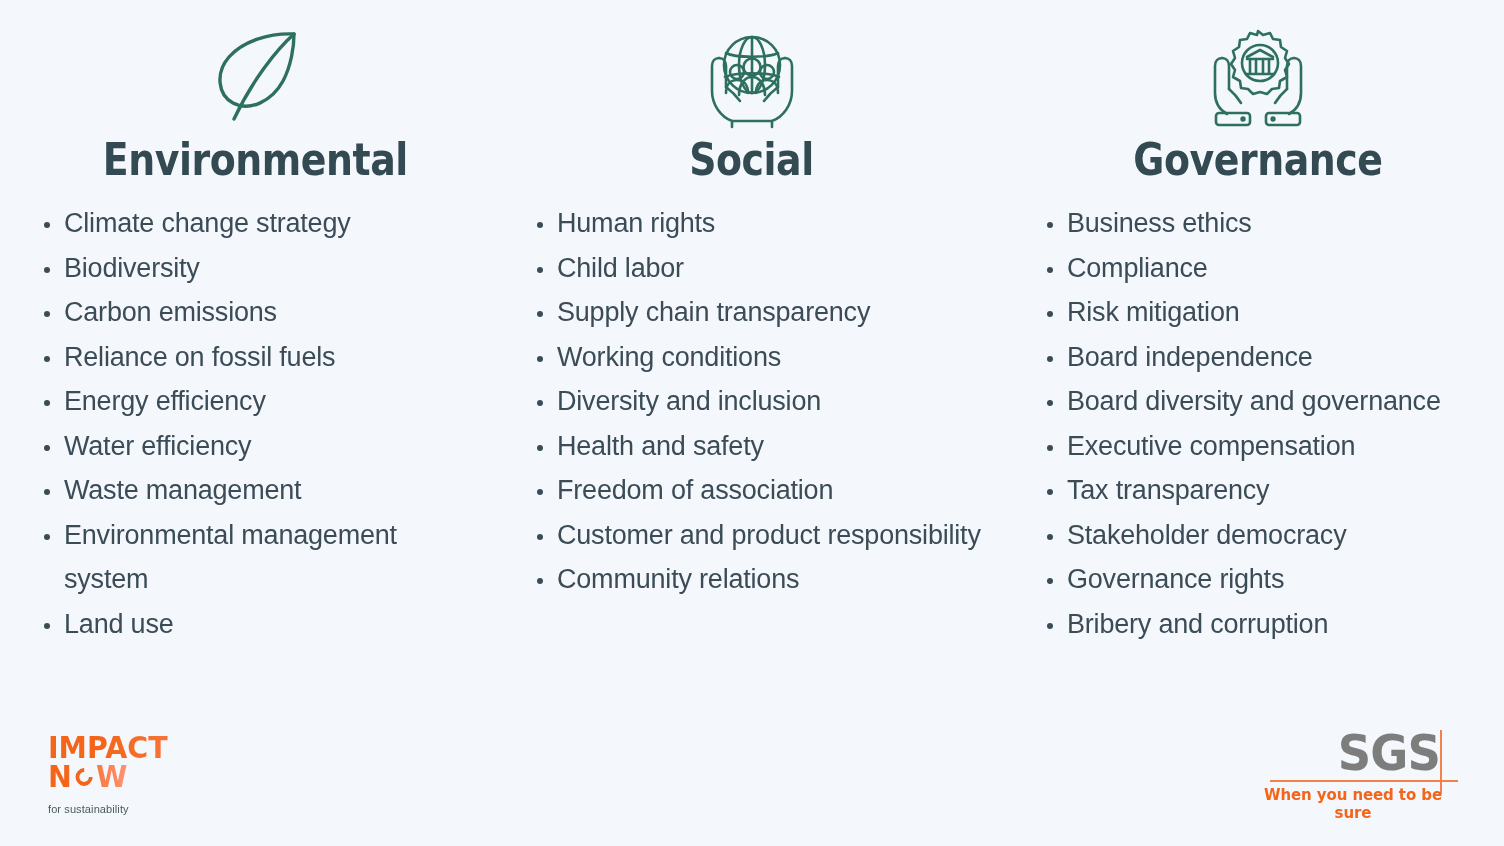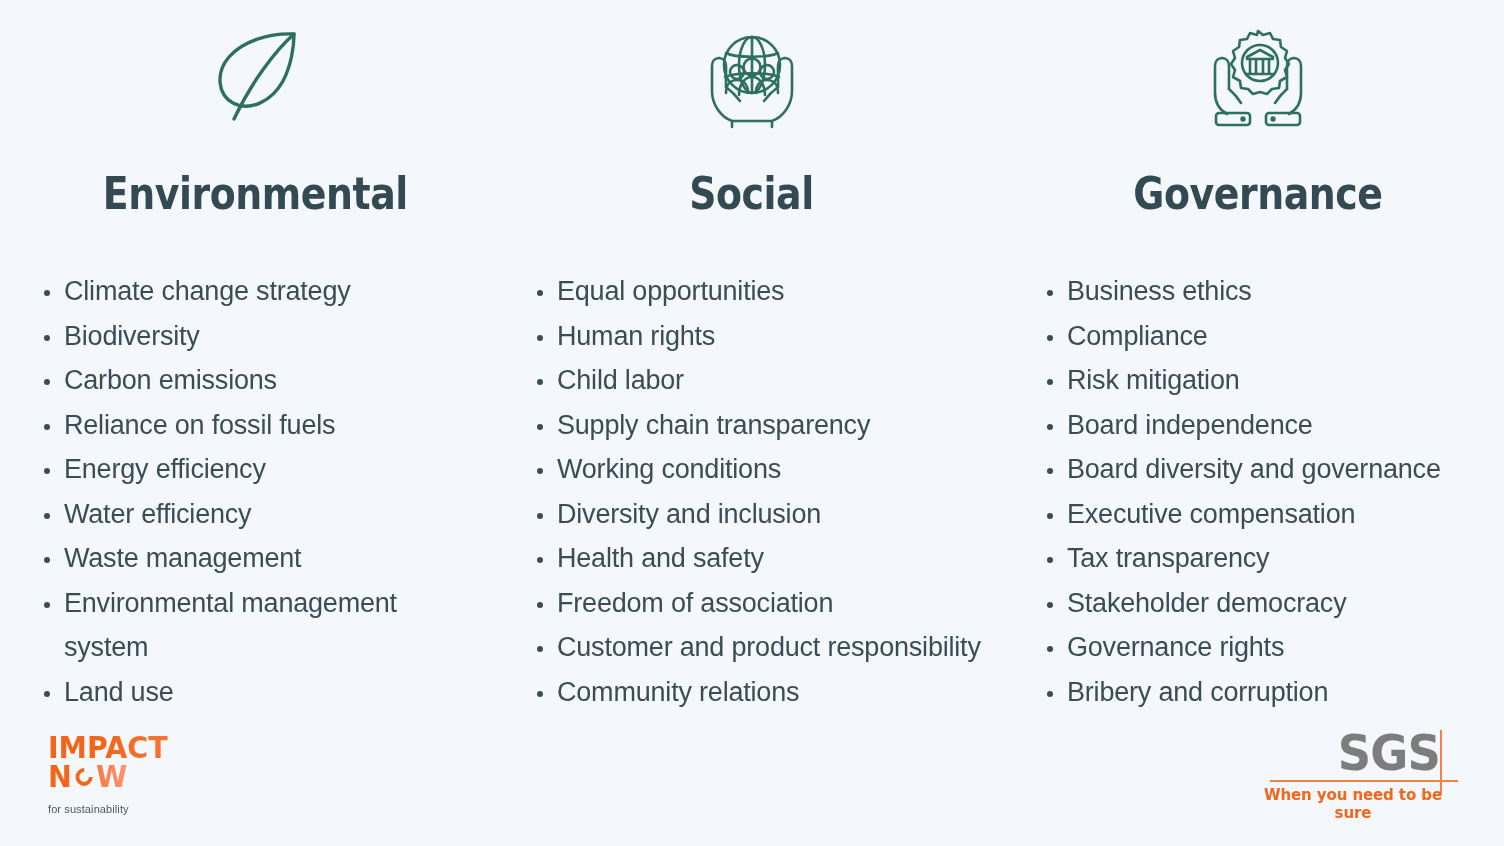--- a/index.html
+++ b/index.html
@@ -32,21 +32,20 @@
     flex-direction: row;
     align-items: flex-start;
   }
   .column {
     width: 501px;
     box-sizing: border-box;
     display: flex;
     flex-direction: column;
     align-items: center;
     padding-top: 22px;
-    gap: 34px;
   }
   .col-env   { padding-left: 10px; }
   .col-soc   { padding-left: 0px; }
   .col-gov   { padding-left: 10px; }
 
   .icon-wrap {
     height: 110px;
     display: flex;
     align-items: center;
     justify-content: center;
@@ -242,21 +241,20 @@
           <path d="M16 33 C20 33 23 36 23 41 L23 62"></path>
           <path d="M23 62 C23 62 31 68 37 76"></path>
           <path d="M82 33 C86 33 89 36 89 41 L89 66 C89 80 80 92 69 96 L69 102"></path>
           <path d="M82 33 C78 33 75 36 75 41 L75 62"></path>
           <path d="M75 62 C75 62 67 68 61 76"></path>
           <path d="M29 96 L69 96"></path>
         </svg>
       </div>
       <div class="col-title">Social</div>
       <ul class="bullets soc-list">
-        <li>Equal opportunities</li>
         <li>Human rights</li>
         <li>Child labor</li>
         <li>Supply chain transparency</li>
         <li>Working conditions</li>
         <li>Diversity and inclusion</li>
         <li>Health and safety</li>
         <li>Freedom of association</li>
         <li>Customer and product responsibility</li>
         <li>Community relations</li>
       </ul>

